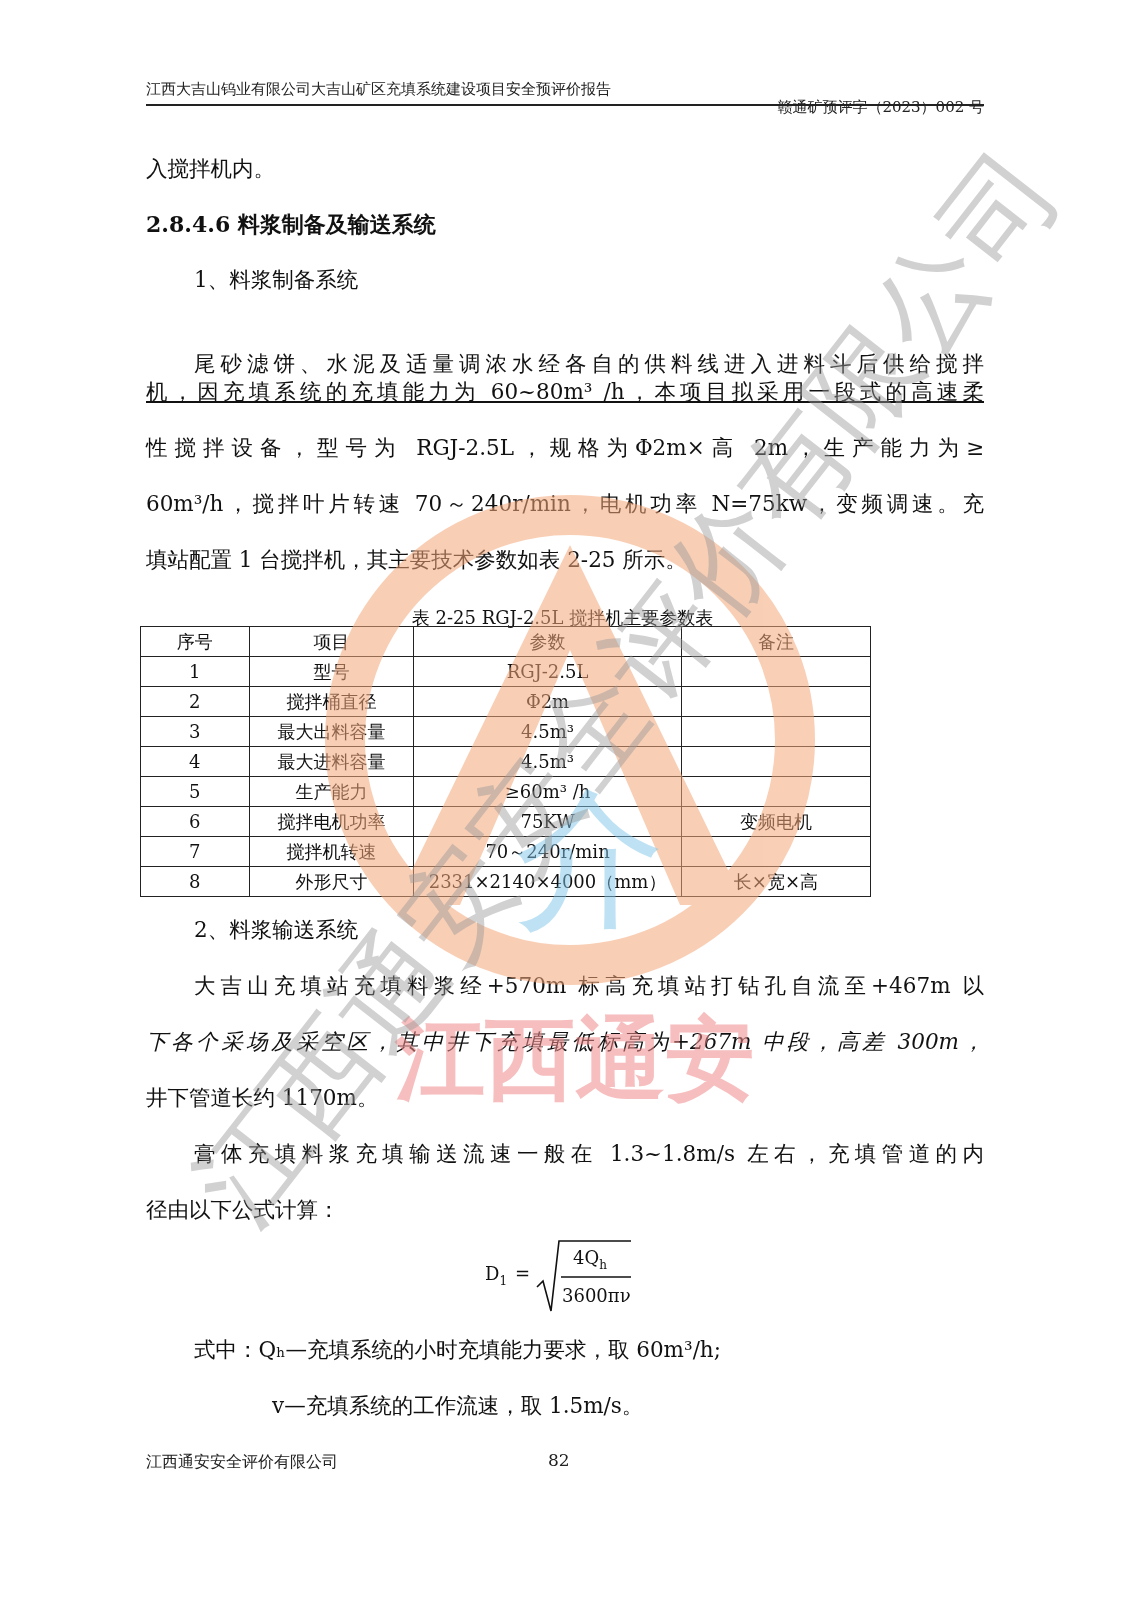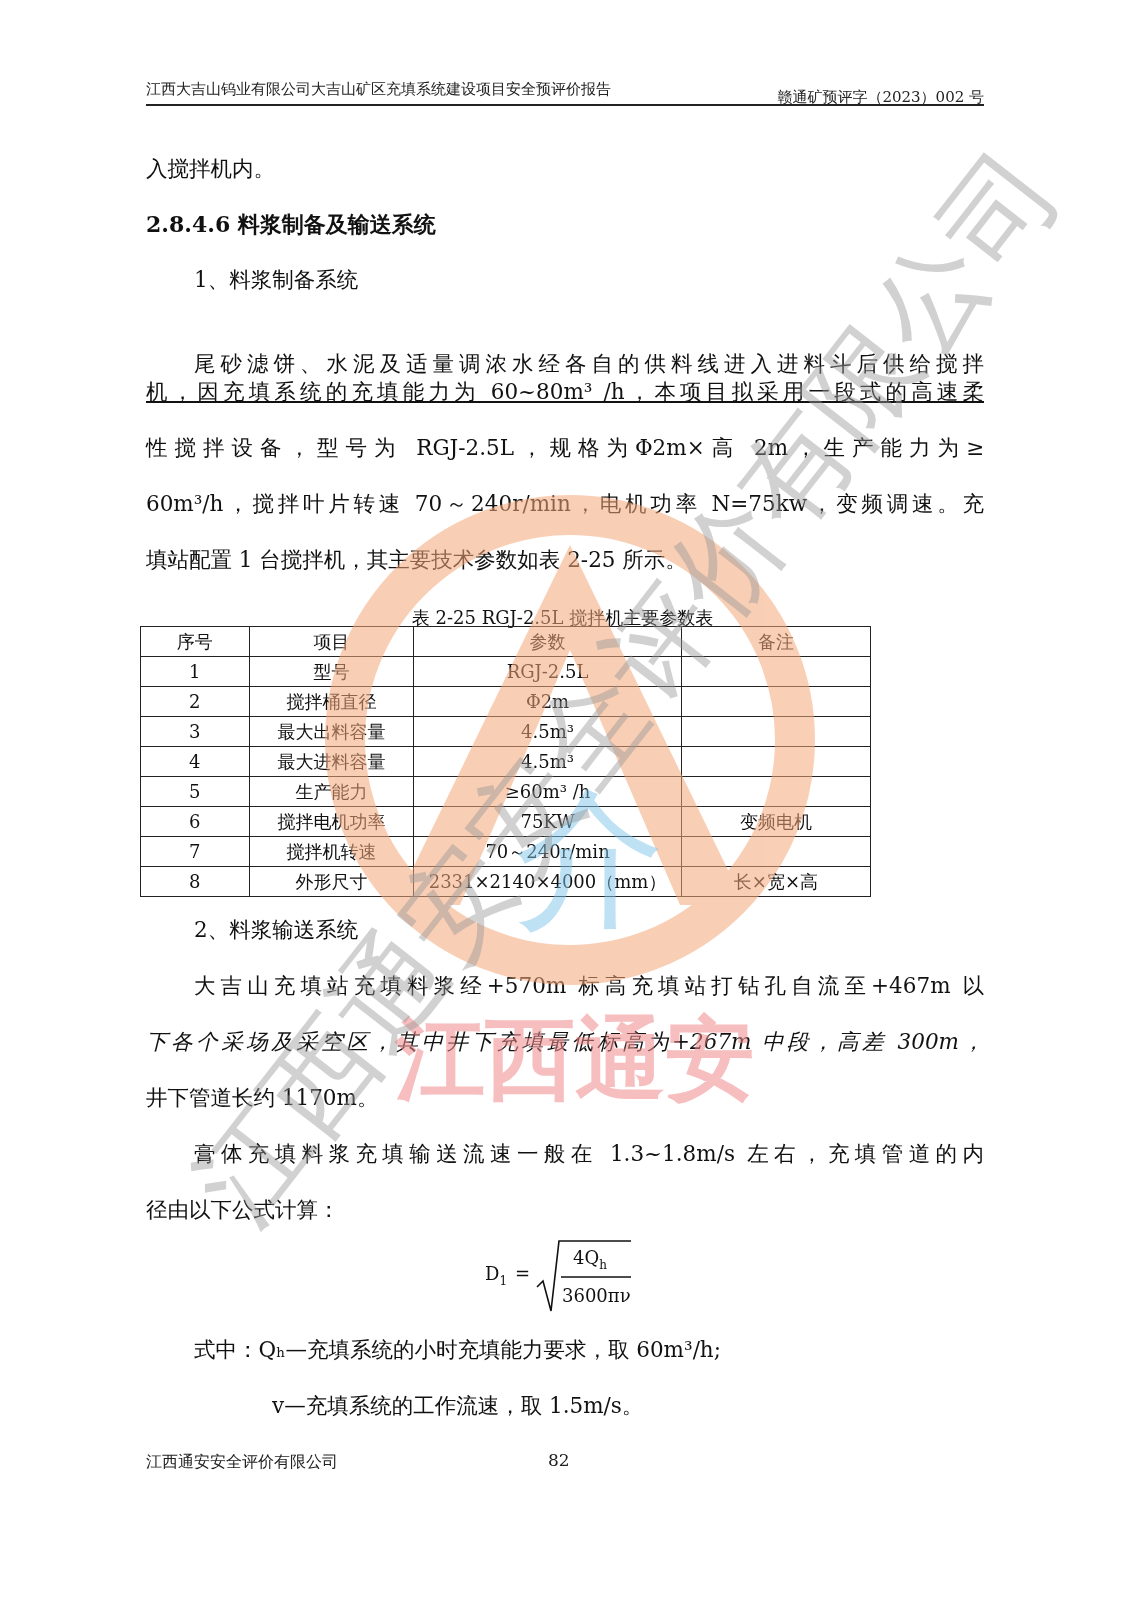--- a/index.html
+++ b/index.html
@@ -5,21 +5,21 @@
   html, body { margin: 0; padding: 0; }
   body {
     width: 1131px; height: 1600px; background: #ffffff; position: relative; overflow: hidden;
     font-family: "DejaVu Serif", "Liberation Serif", serif; color: #111;
   }
   .page-header {
     position: absolute; left: 146px; top: 78px; width: 838px; height: 26px;
     border-bottom: 2.5px solid #222; font-size: 15px; color: #222;
   }
   .page-header .left { position: absolute; left: 0; top: 2px; }
-  .page-header .right { position: absolute; right: 0; top: 10px; text-align: right; }
+  .page-header .right { position: absolute; right: 0; top: 20px; text-align: right; }
   .text { position: absolute; left: 146px; font-size: 21.5px; line-height: 28px; white-space: nowrap; }
   .justify { width: 838px; text-align: justify; text-align-last: justify; white-space: normal; }
   .heading { font-weight: bold; font-size: 22px; }
   .caption { position: absolute; left: 140px; width: 845px; top: 606px; text-align: center; font-weight: normal; font-size: 18px; }
   table.params {
     position: absolute; left: 140px; top: 626px; width: 731px; border-collapse: collapse;
     font-size: 18px; text-align: center;
   }
   table.params td, table.params th { border: 1px solid #222; height: 29px; padding: 0; font-weight: normal; }
   .formula { position: absolute; left: 485px; top: 1235px; width: 160px; height: 80px; font-size: 18px; }

